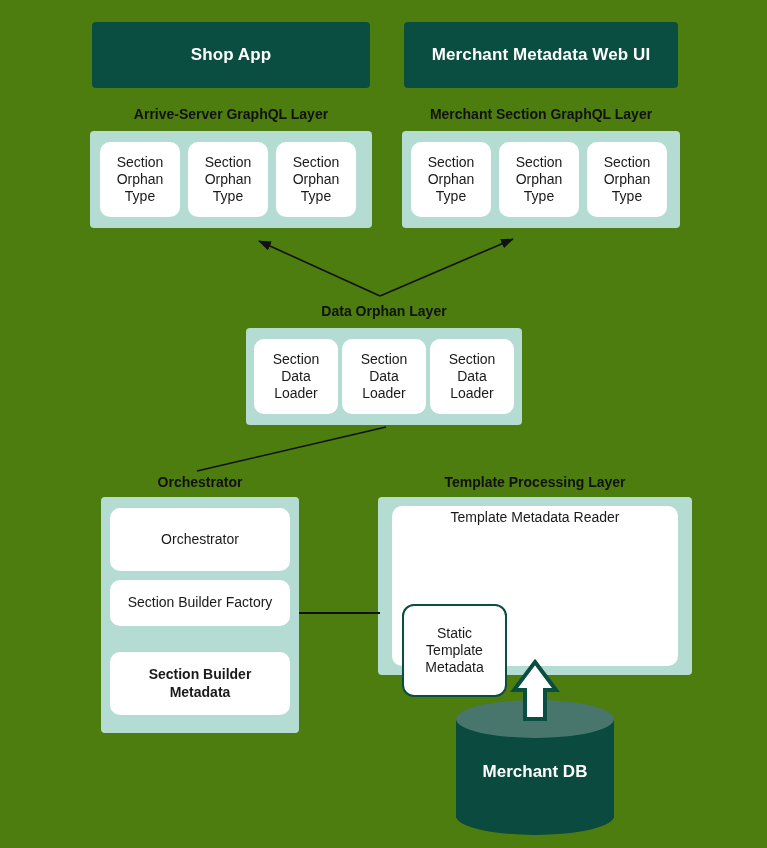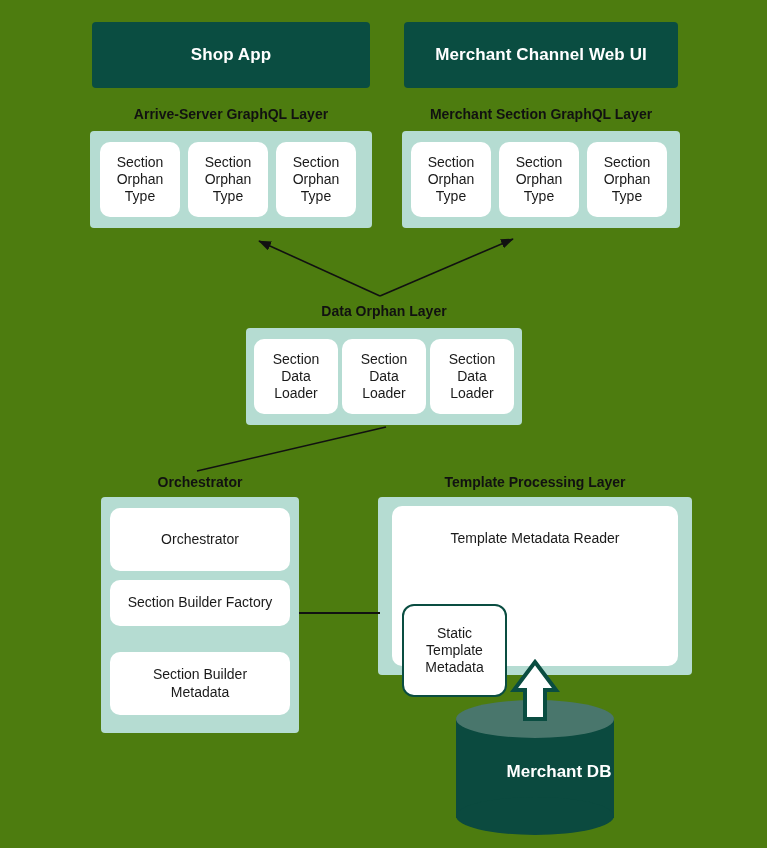--- a/index.html
+++ b/index.html
@@ -61,21 +61,21 @@
     color: #1a1a1a;
     box-sizing: border-box;
   }
   .node.outlined {
     border: 2px solid #0a4d41;
     border-radius: 12px;
     margin-top: 40px;
   }
   .node.tall-label {
     align-items: flex-start;
-    padding-top: 24px;
+    padding-top: 3px;
   }
 
   
   .db-wrap { }
   .db-body {
     position: absolute;
     background: #0b4a3f;
   }
   .db-top {
     position: absolute;
@@ -108,21 +108,21 @@
 </head>
 <body>
 
 <div id="canvas">
 
   <div class="abs client-box" style="left:92px; top:22px; width:278px; height:66px;">
     <span>Shop App</span>
   </div>
 
   <div class="abs client-box" style="left:404px; top:22px; width:274px; height:66px;">
-    <span>Merchant Channel Web UI</span>
+    <span>Merchant Metadata Web UI</span>
   </div>
 
   <div class="abs caption" style="left:92px; top:106px; width:278px;">Arrive-Server GraphQL Layer</div>
 
   <div class="abs caption" style="left:404px; top:106px; width:274px;">Merchant Section GraphQL Layer</div>
 
   <div class="abs layer" style="left:90px; top:131px; width:282px; height:97px;">
     <div class="abs node" style="left:10px; top:11px; width:80px; height:75px;">
       <span style="white-space:pre-line;">Section
 Orphan
@@ -180,21 +180,21 @@
 
   <div class="abs caption" style="left:101px; top:474px; width:198px;">Orchestrator</div>
 
   <div class="abs layer" style="left:101px; top:497px; width:198px; height:236px;">
     <div class="abs node" style="left:9px; top:11px; width:180px; height:63px;">
       <span style="white-space:pre-line;">Orchestrator</span>
     </div>
     <div class="abs node" style="left:9px; top:83px; width:180px; height:46px;">
       <span style="white-space:pre-line;">Section Builder Factory</span>
     </div>
-    <div class="abs node" style="left:9px; top:155px; width:180px; height:63px;">
+    <div class="abs node" style="left:9px; top:155px; width:180px; height:63px;font-weight:bold;">
       <span style="white-space:pre-line;">Section Builder
 Metadata</span>
     </div>
   </div>
 
   <div class="abs caption" style="left:378px; top:474px; width:314px;">Template Processing Layer</div>
 
   <div class="abs layer" style="left:378px; top:497px; width:314px; height:178px;">
 
     <div class="abs node tall-label" style="left:14px; top:9px; width:286px; height:160px;">
@@ -205,21 +205,21 @@
       <span style="white-space:pre-line;">Static
 Template
 Metadata</span>
     </div>
   </div>
 
   <div class="abs db-wrap" style="left:456px; top:700px; width:158px; height:135px;">
     <div class="db-body" style="left:0px; top:18px; width:158px; height:100px;"></div>
     <div class="db-bottom" style="left:0px; top:97px; width:158px; height:38px;"></div>
     <div class="db-top" style="left:0px; top:0px; width:158px; height:38px;"></div>
-    <div class="db-label" style="left:0px; top:62px;padding-left:24px;">Merchant DB</div>
+    <div class="db-label" style="left:0px; top:62px;">Merchant DB</div>
   </div>
 
   <svg class="overlay" viewBox="0 0 767 848">
     <defs>
       <marker id="arrow" markerWidth="9" markerHeight="9" refX="7.5" refY="3" orient="auto" markerUnits="strokeWidth">
         <path d="M0,0 L8,3 L0,6 z" fill="#111111"></path>
       </marker>
     </defs>
 
     <line x1="380" y1="296" x2="259" y2="241" stroke="#111111" stroke-width="1.6" marker-end="url(#arrow)"></line>

